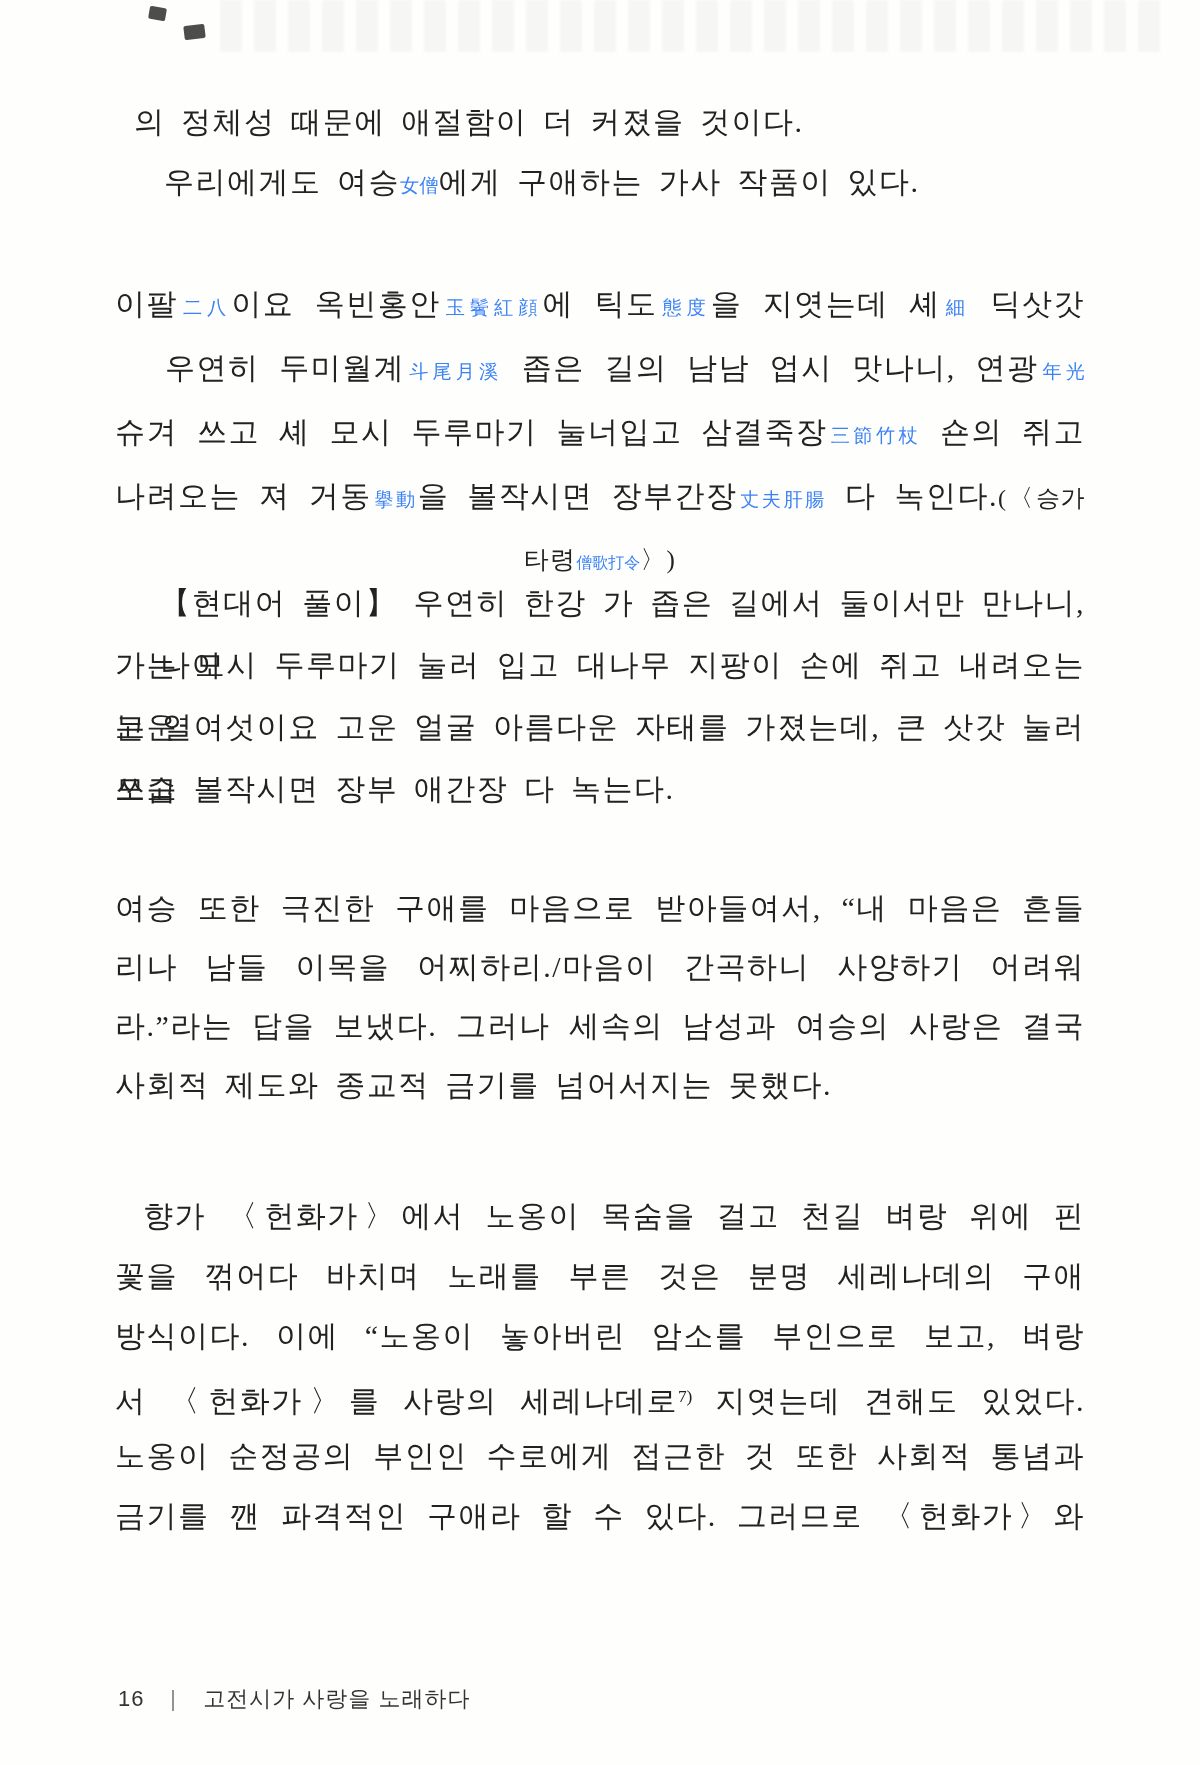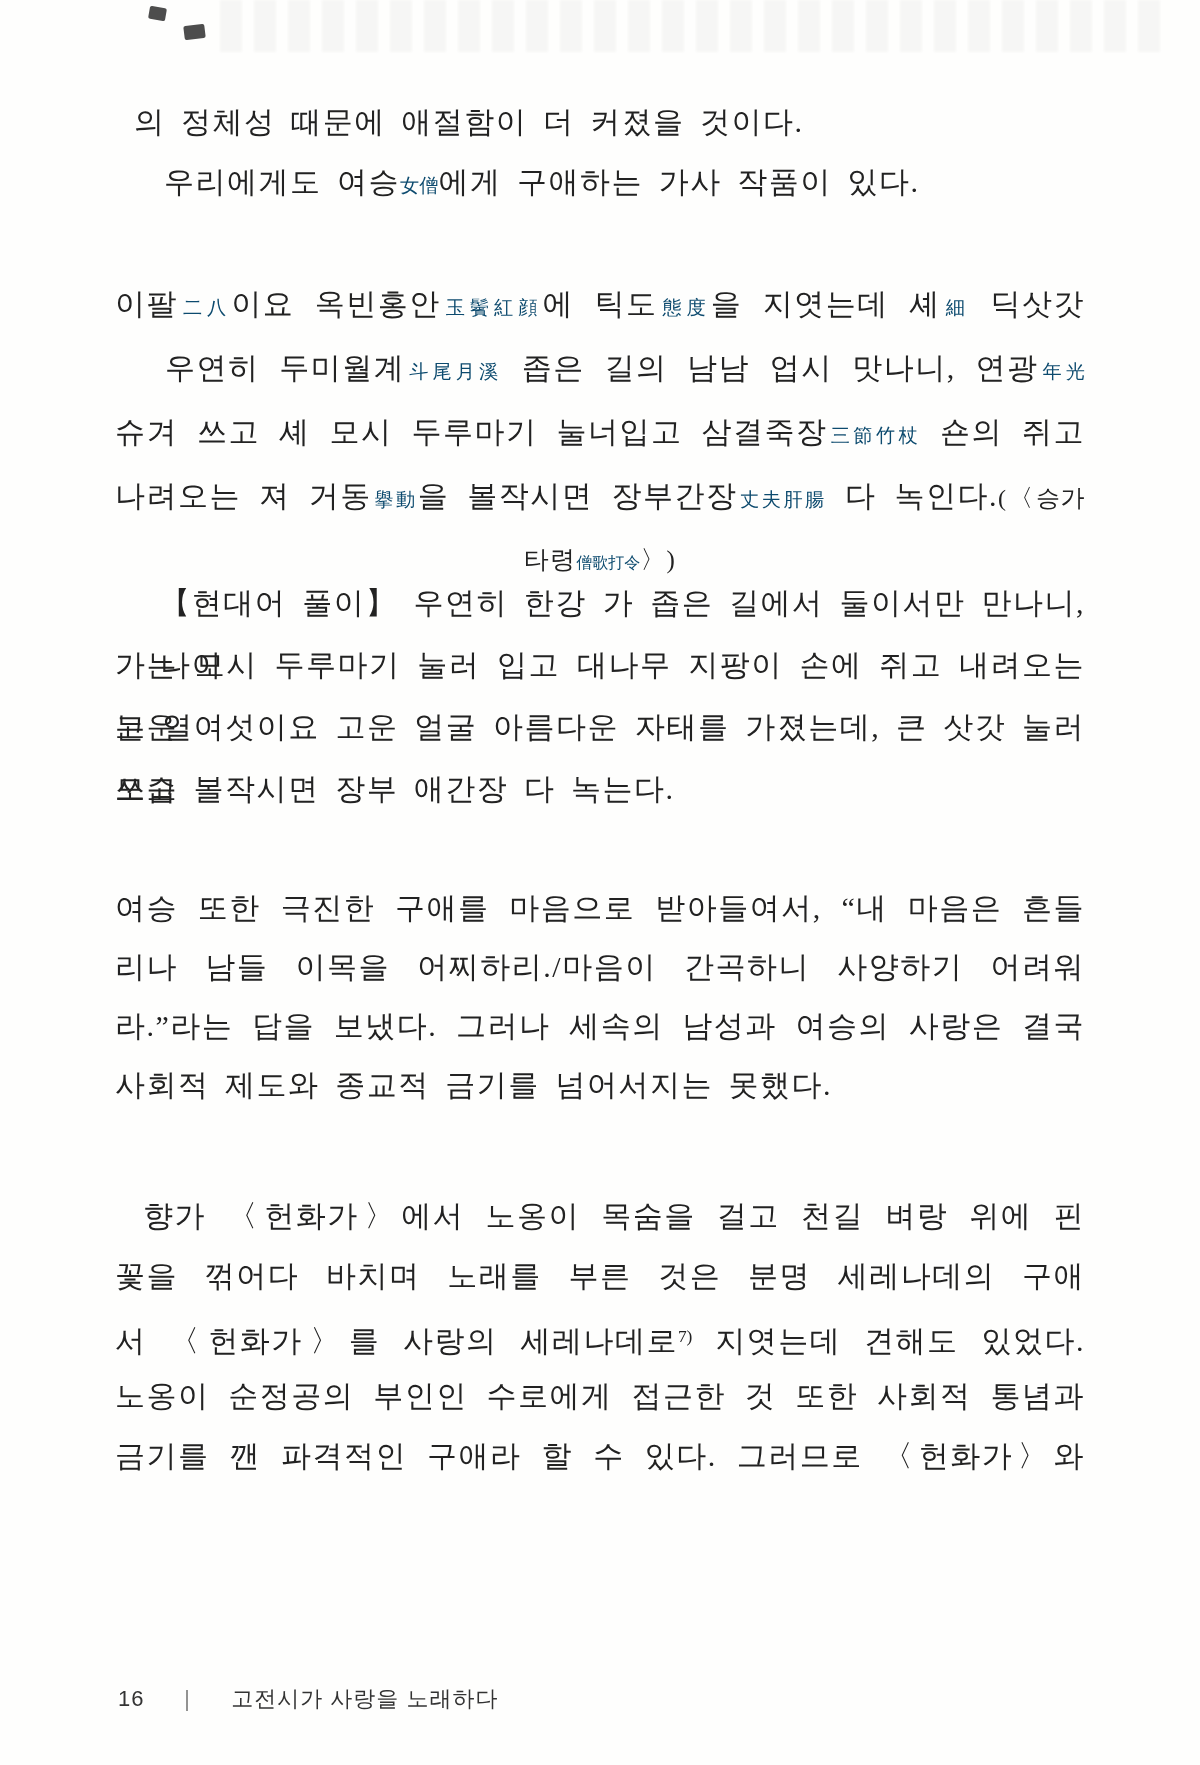--- a/index.html
+++ b/index.html
@@ -26,34 +26,34 @@
 
   .block {position:absolute; left:115px; width:970px;}
   .block .line {
     font-size:30px;
     letter-spacing:0.05em;
     word-spacing:0.22em;
     text-align:left;
     white-space:normal;
   }
   .line.j {text-align:justify; text-align-last:justify;}
-  .hanja {font-size:0.64em; letter-spacing:0; color:#0c4a6e;}
+  .hanja {font-size:0.64em; letter-spacing:0; color:#3b82f6;}
   .cite  {font-size:0.80em; letter-spacing:0.02em;}
   .sup   {font-size:0.58em; vertical-align:9px; letter-spacing:0;}
   .line.small {font-size:25px;}
 
   .b-intro   {top:92px;margin-left:19px;}   .b-intro .line   {line-height:60px; height:60px;}
   .b-quote   {top:272px;}  .b-quote .line   {line-height:64px; height:64px;text-align:center;}
   .b-hyundae {top:572px;}  .b-hyundae .line {line-height:62px; height:62px;}
   .b-body1   {top:878px;}  .b-body1 .line   {line-height:59px; height:59px;}
   .b-body2   {top:1186px;} .b-body2 .line   {line-height:60px; height:60px;}
 
   .footer {
     position:absolute; left:118px; top:1684px;
-    display:flex; align-items:center; gap:40px;
+    display:flex; align-items:center; gap:26px;
     font-family:"Liberation Sans","DejaVu Sans",sans-serif;
     font-size:22px; color:#333; letter-spacing:1px;
   }
   .footer .sep {color:#555; font-weight:300; transform:scaleX(.7);}
 </style>
 </head>
 <body>
 
 <div class="page">
   <div class="ghost-band"></div>
@@ -80,20 +80,21 @@
       </div>
       <div class="block b-body1">
         <div class="line j"><span>여승 또한 극진한 구애를 마음으로 받아들여서, “내 마음은 흔들</span></div>
         <div class="line j"><span>리나 남들 이목을 어찌하리./마음이 간곡하니 사양하기 어려워</span></div>
         <div class="line j"><span>라.”라는 답을 보냈다. 그러나 세속의 남성과 여승의 사랑은 결국</span></div>
         <div class="line"><span>사회적 제도와 종교적 금기를 넘어서지는 못했다.</span></div>
       </div>
       <div class="block b-body2">
         <div class="line j" style="padding-left: 28px;"><span>향가 〈헌화가〉에서 노옹이 목숨을 걸고 천길 벼랑 위에 핀</span></div>
         <div class="line j"><span>꽃을 꺾어다 바치며 노래를 부른 것은 분명 세레나데의 구애</span></div>
+        <div class="line j"><span>방식이다. 이에 “노옹이 놓아버린 암소를 부인으로 보고, 벼랑</span></div>
         <div class="line j"><span>서 〈헌화가〉를 사랑의 세레나데로</span><span class="sup">7)</span><span> 지엿는데 견해도 있었다.</span></div>
         <div class="line j"><span>노옹이 순정공의 부인인 수로에게 접근한 것 또한 사회적 통념과</span></div>
         <div class="line j"><span>금기를 깬 파격적인 구애라 할 수 있다. 그러므로 〈헌화가〉와</span></div>
       </div>
     </div>
 
   <div class="footer">
     <span>16</span>
     <span class="sep">|</span>
     <span>고전시가 사랑을 노래하다</span>

